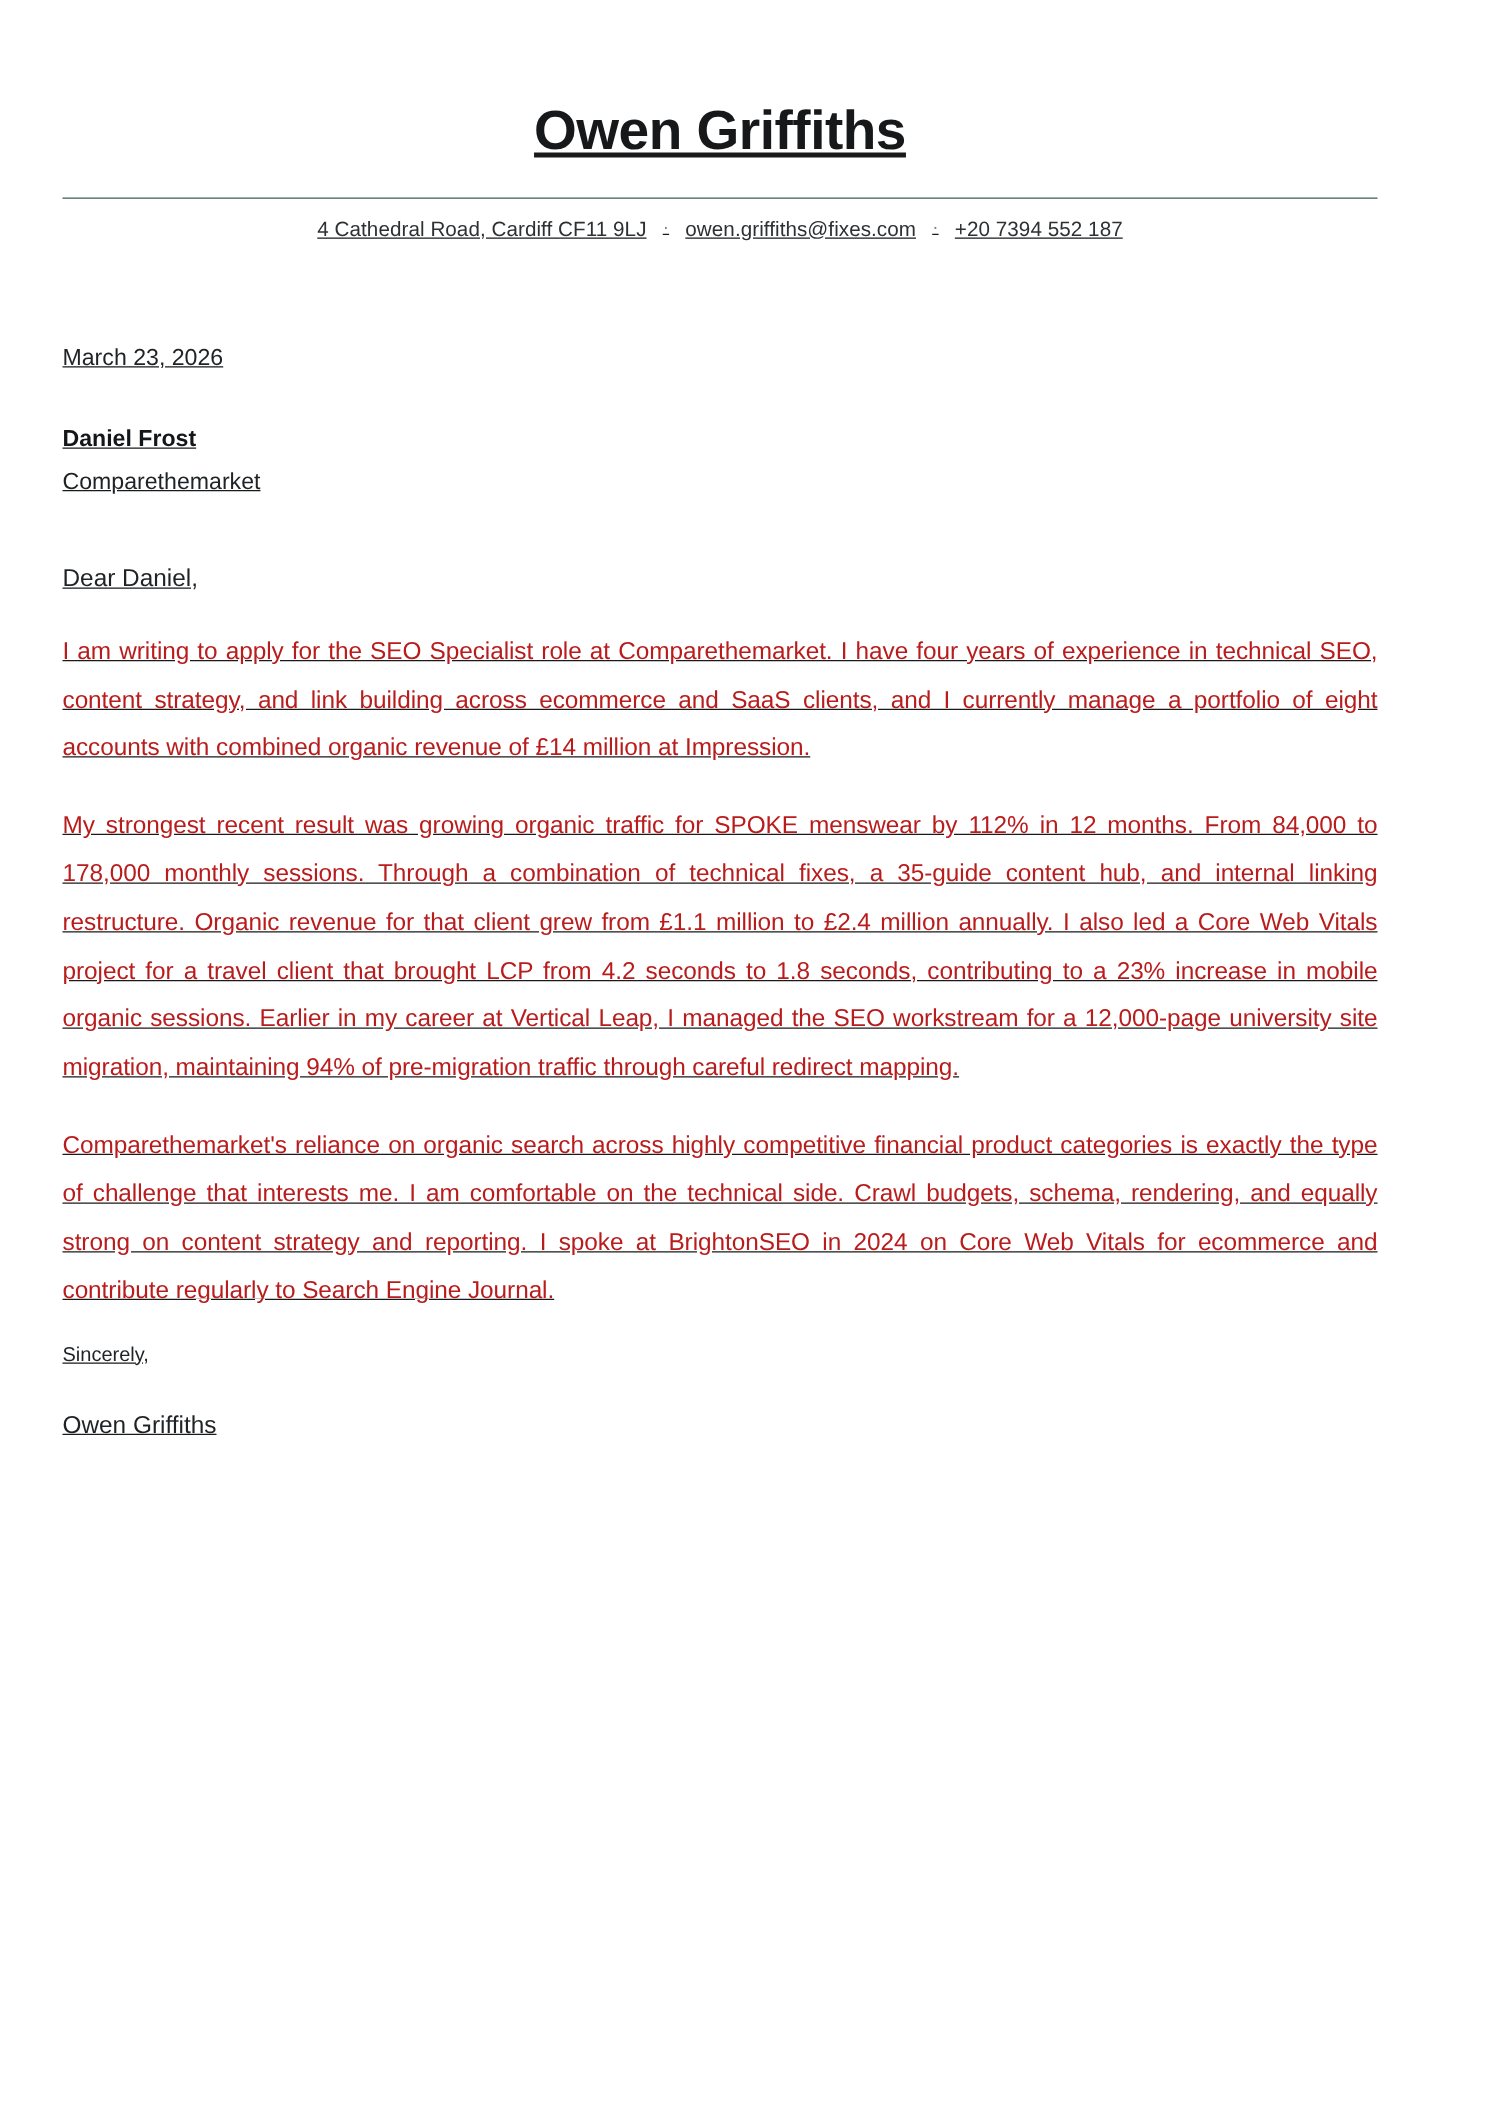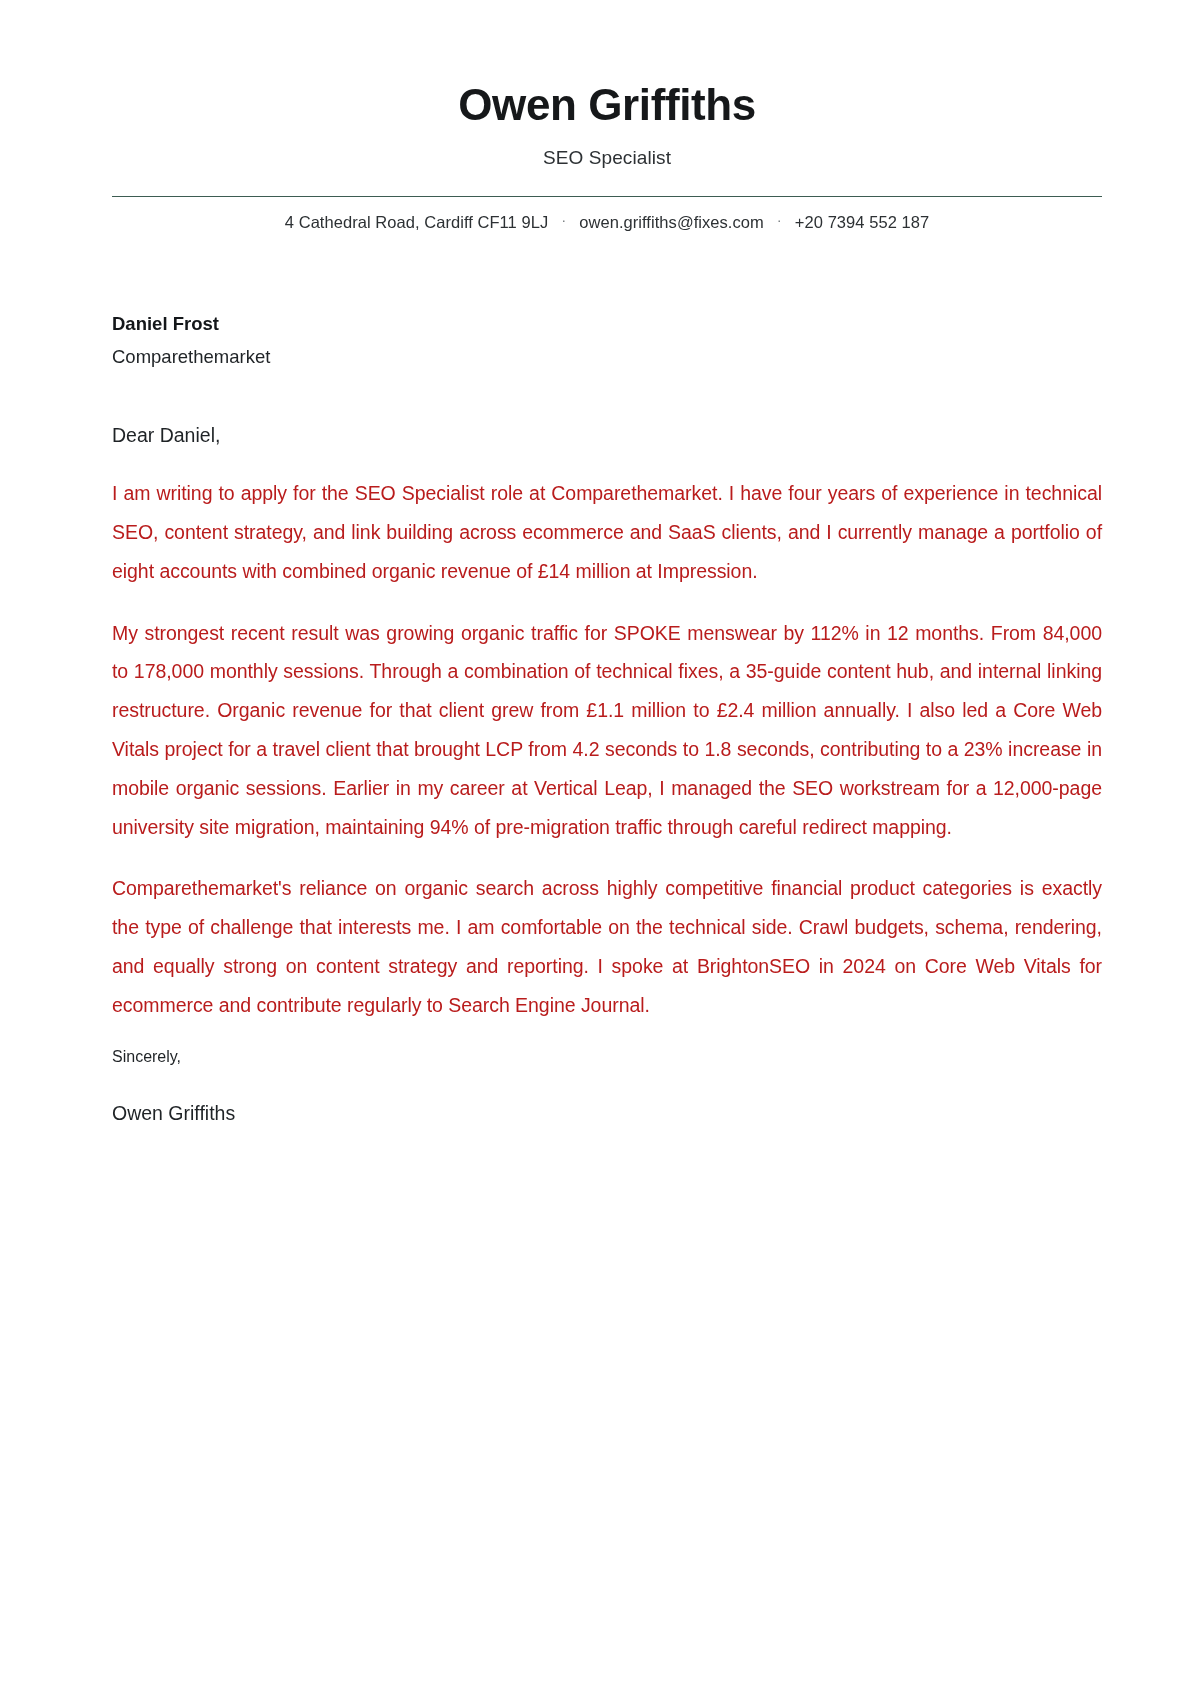--- a/index.html
+++ b/index.html
@@ -13,21 +13,22 @@
   }
   .page {
     width: 1190px;
     height: 1683px;
     background: #ffffff;
     box-sizing: border-box;
     position: relative;
     overflow: hidden;
   }
   .letter {
-    padding: 66px 88px 0 112px;
+    padding: 66px 88px 0 50px;
+    text-decoration: underline;
   }
   
   .header {
     text-align: center;
   }
   .name {
     font-size: 44px;
     font-weight: 700;
     letter-spacing: -0.4px;
     color: #16181a;
@@ -120,33 +121,33 @@
   }
 </style>
 </head>
 <body>
 
 <div class="page">
   <div class="letter">
 
     <div class="header">
       <h1 class="name">Owen Griffiths</h1>
-      <div class="job-title">SEO Specialist</div>
       <hr class="rule" style="border-top-color: rgb(61, 92, 82);">
       <div class="contact">
         <span>4 Cathedral Road, Cardiff CF11 9LJ</span>
         <span class="sep">·</span>
         <span>owen.griffiths@fixes.com</span>
         <span class="sep">·</span>
         <span>+20 7394 552 187</span>
       </div>
     </div>
 
     <div class="body-block">
 
+      <div class="date">March 23, 2026</div>
 
       <div class="recipient">
         <div class="recipient-name">Daniel Frost</div>
         <div class="recipient-company">Comparethemarket</div>
       </div>
 
       <div class="salutation">Dear Daniel,</div>
 
       <p class="para">I am writing to apply for the SEO Specialist role at Comparethemarket. I have four years of experience in technical SEO, content strategy, and link building across ecommerce and SaaS clients, and I currently manage a portfolio of eight accounts with combined organic revenue of £14 million at Impression.</p>
 

